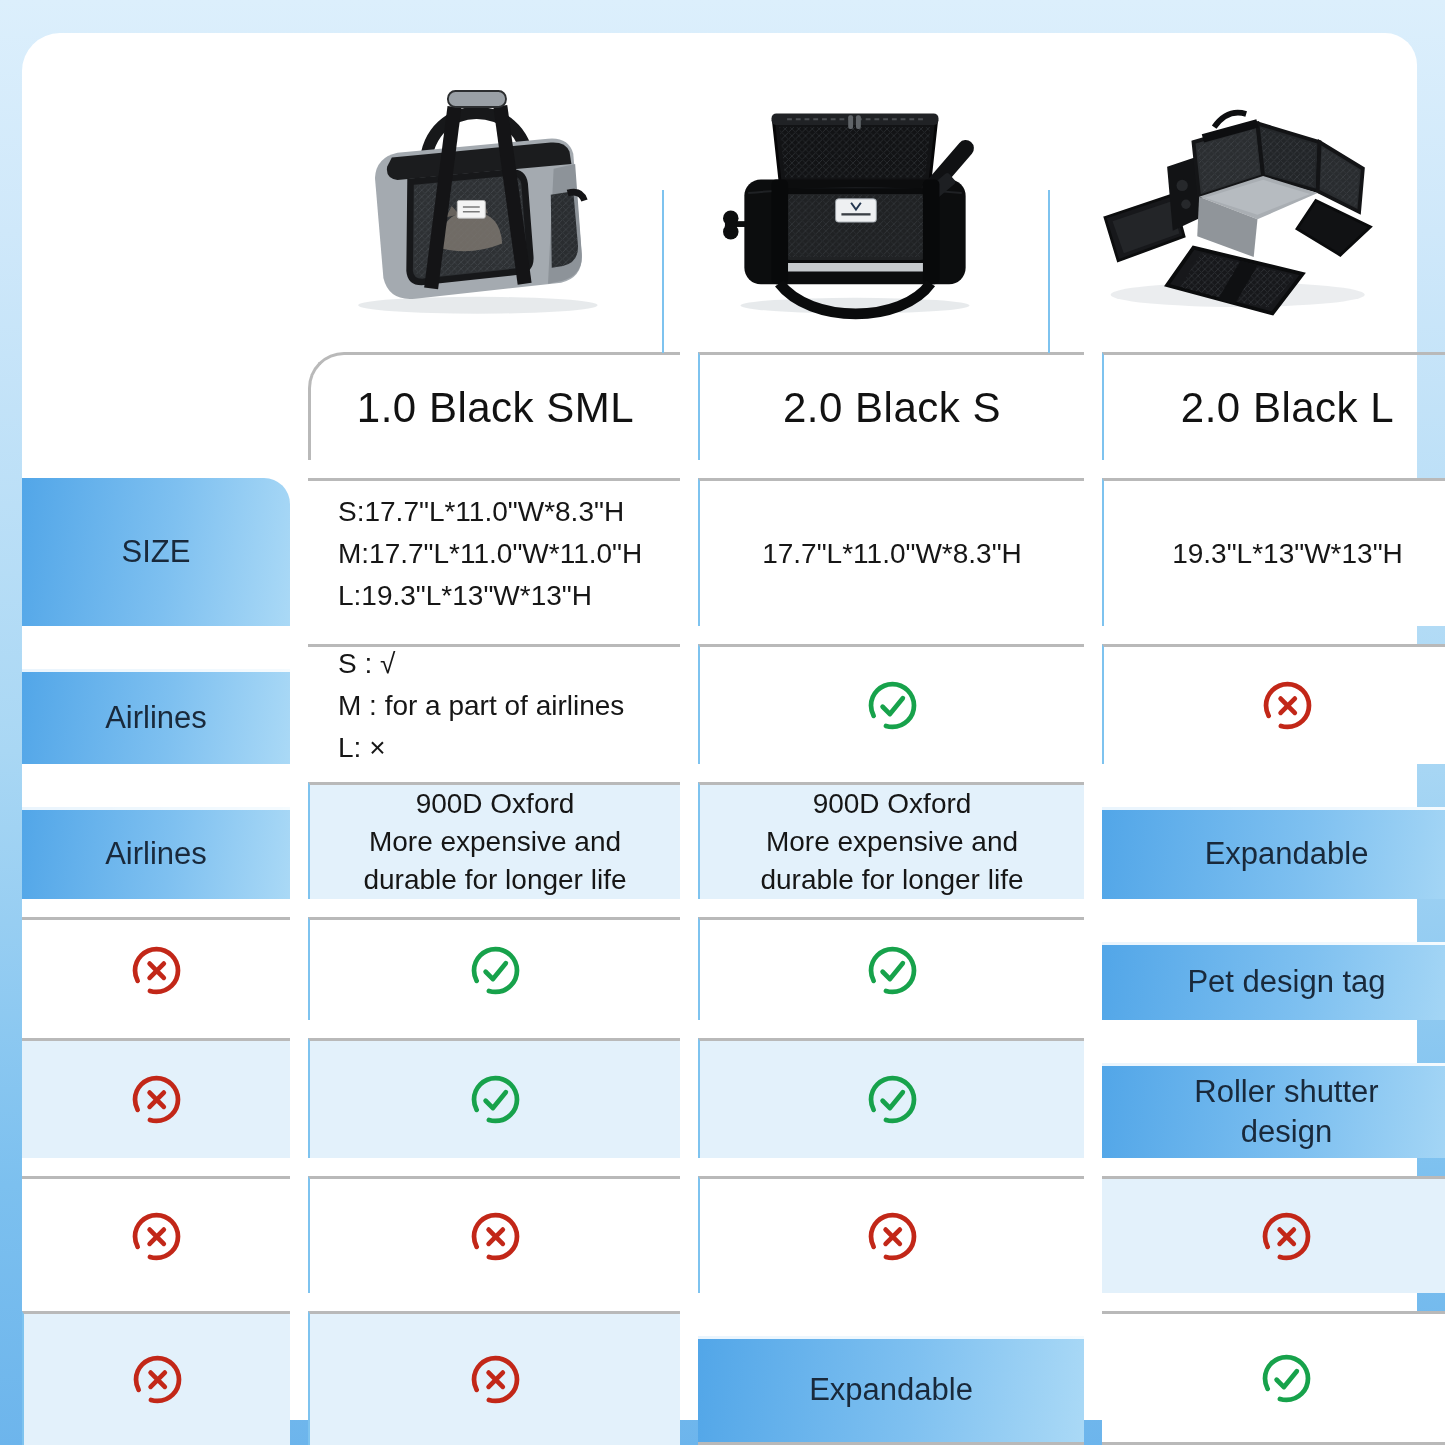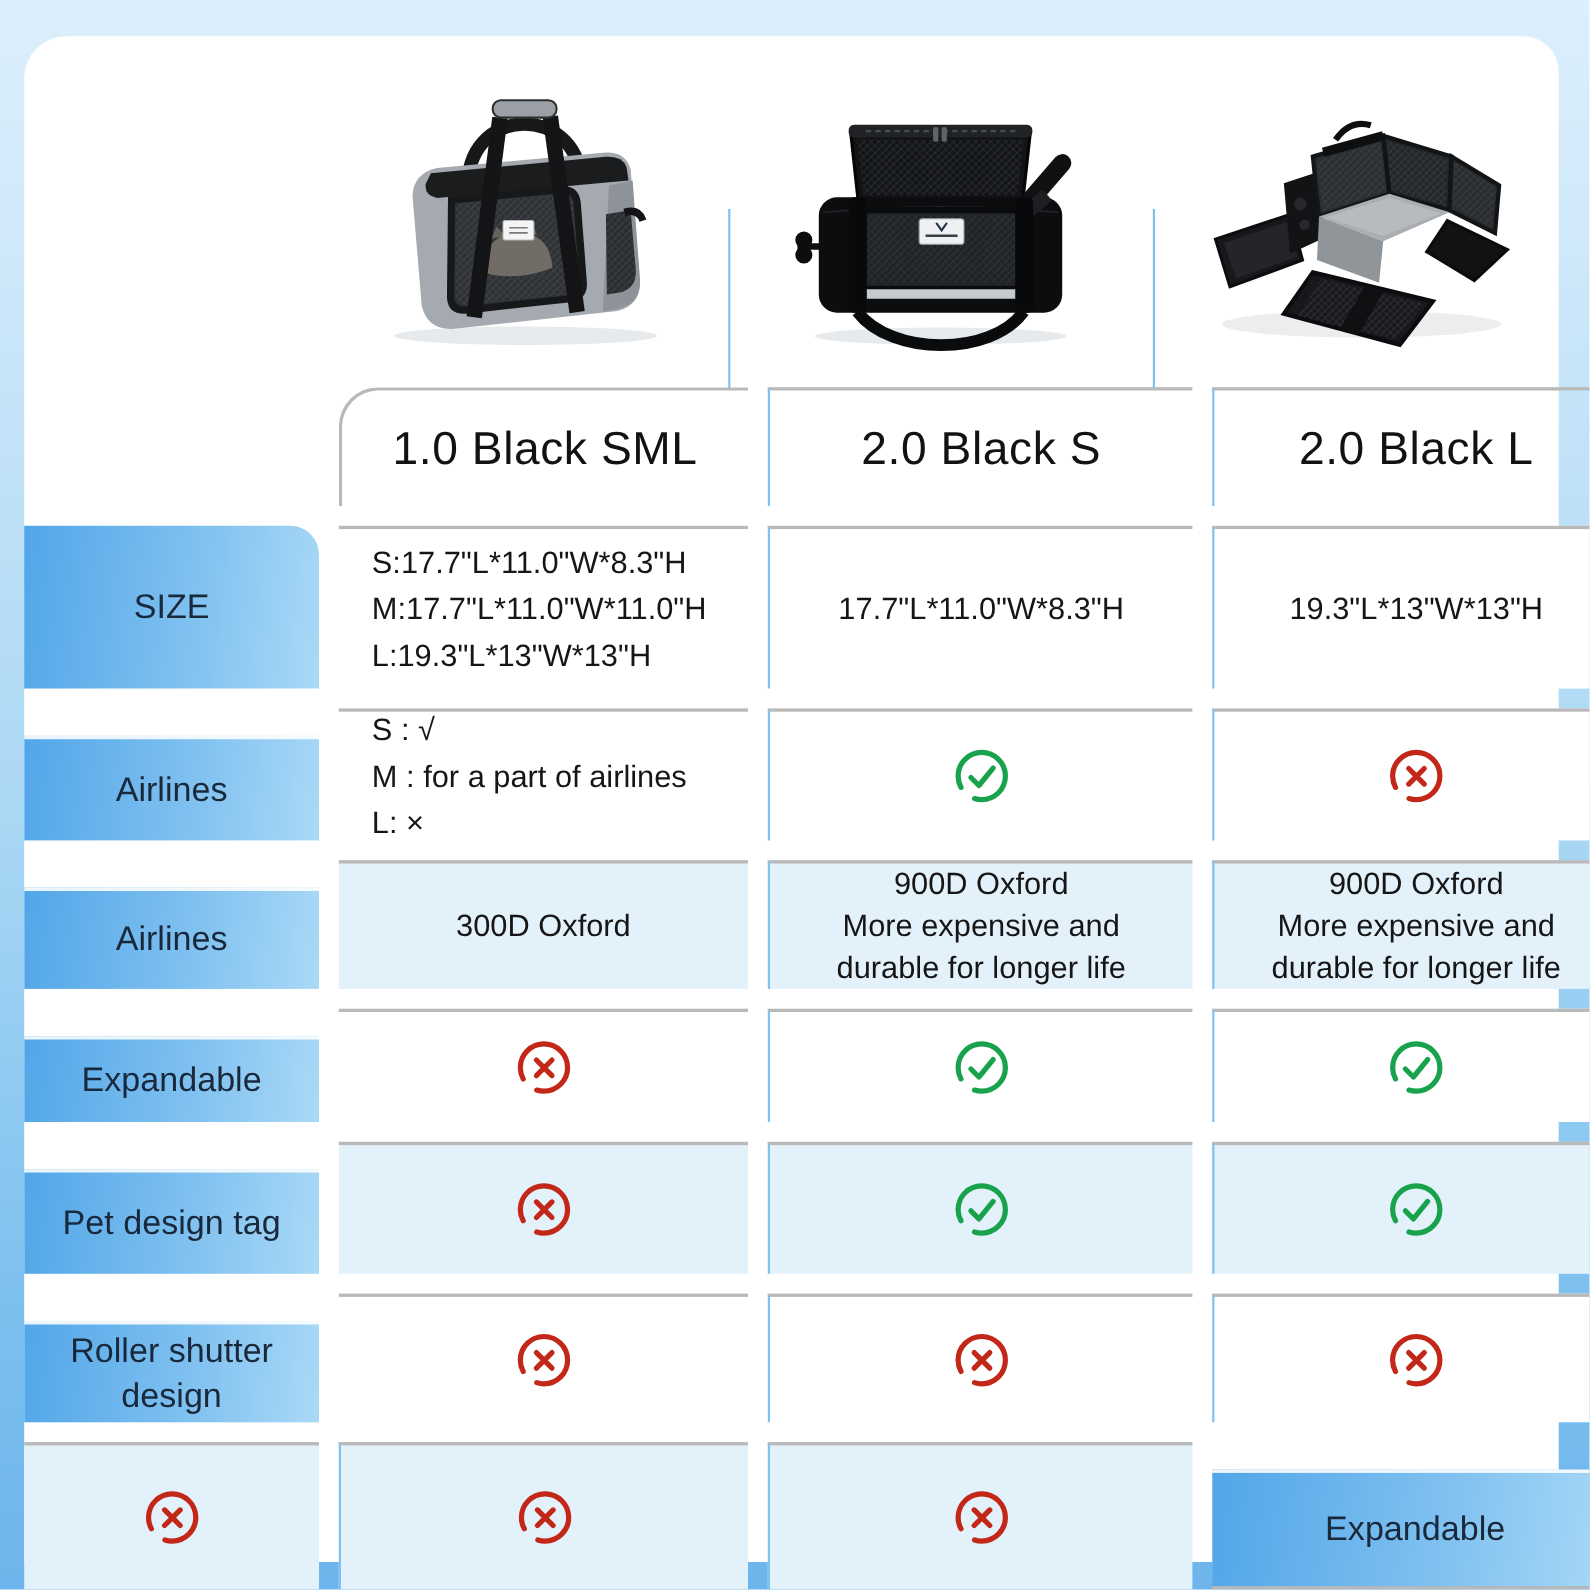--- a/index.html
+++ b/index.html
@@ -218,23 +218,20 @@
     <div class="td bl">
       <span class="status-icon" data-icon="cross">
         <svg viewBox="0 0 64 64">
             <use class="u-check" href="#glyph-check"></use>
             <use class="u-cross" href="#glyph-cross"></use>
           </svg>
       </span>
     </div>
 
     <div class="lbl sep">Airlines</div>
-    <div class="td tint">
-      <div class="cline material-lines">300D Oxford</div>
-    </div>
     <div class="td tint bl">
       <div class="cline material-lines">900D Oxford</div>
       <div class="cline material-lines">More expensive and
 durable for longer life</div>
     </div>
     <div class="td tint bl">
       <div class="cline material-lines">900D Oxford</div>
       <div class="cline material-lines">More expensive and
 durable for longer life</div>
     </div>

